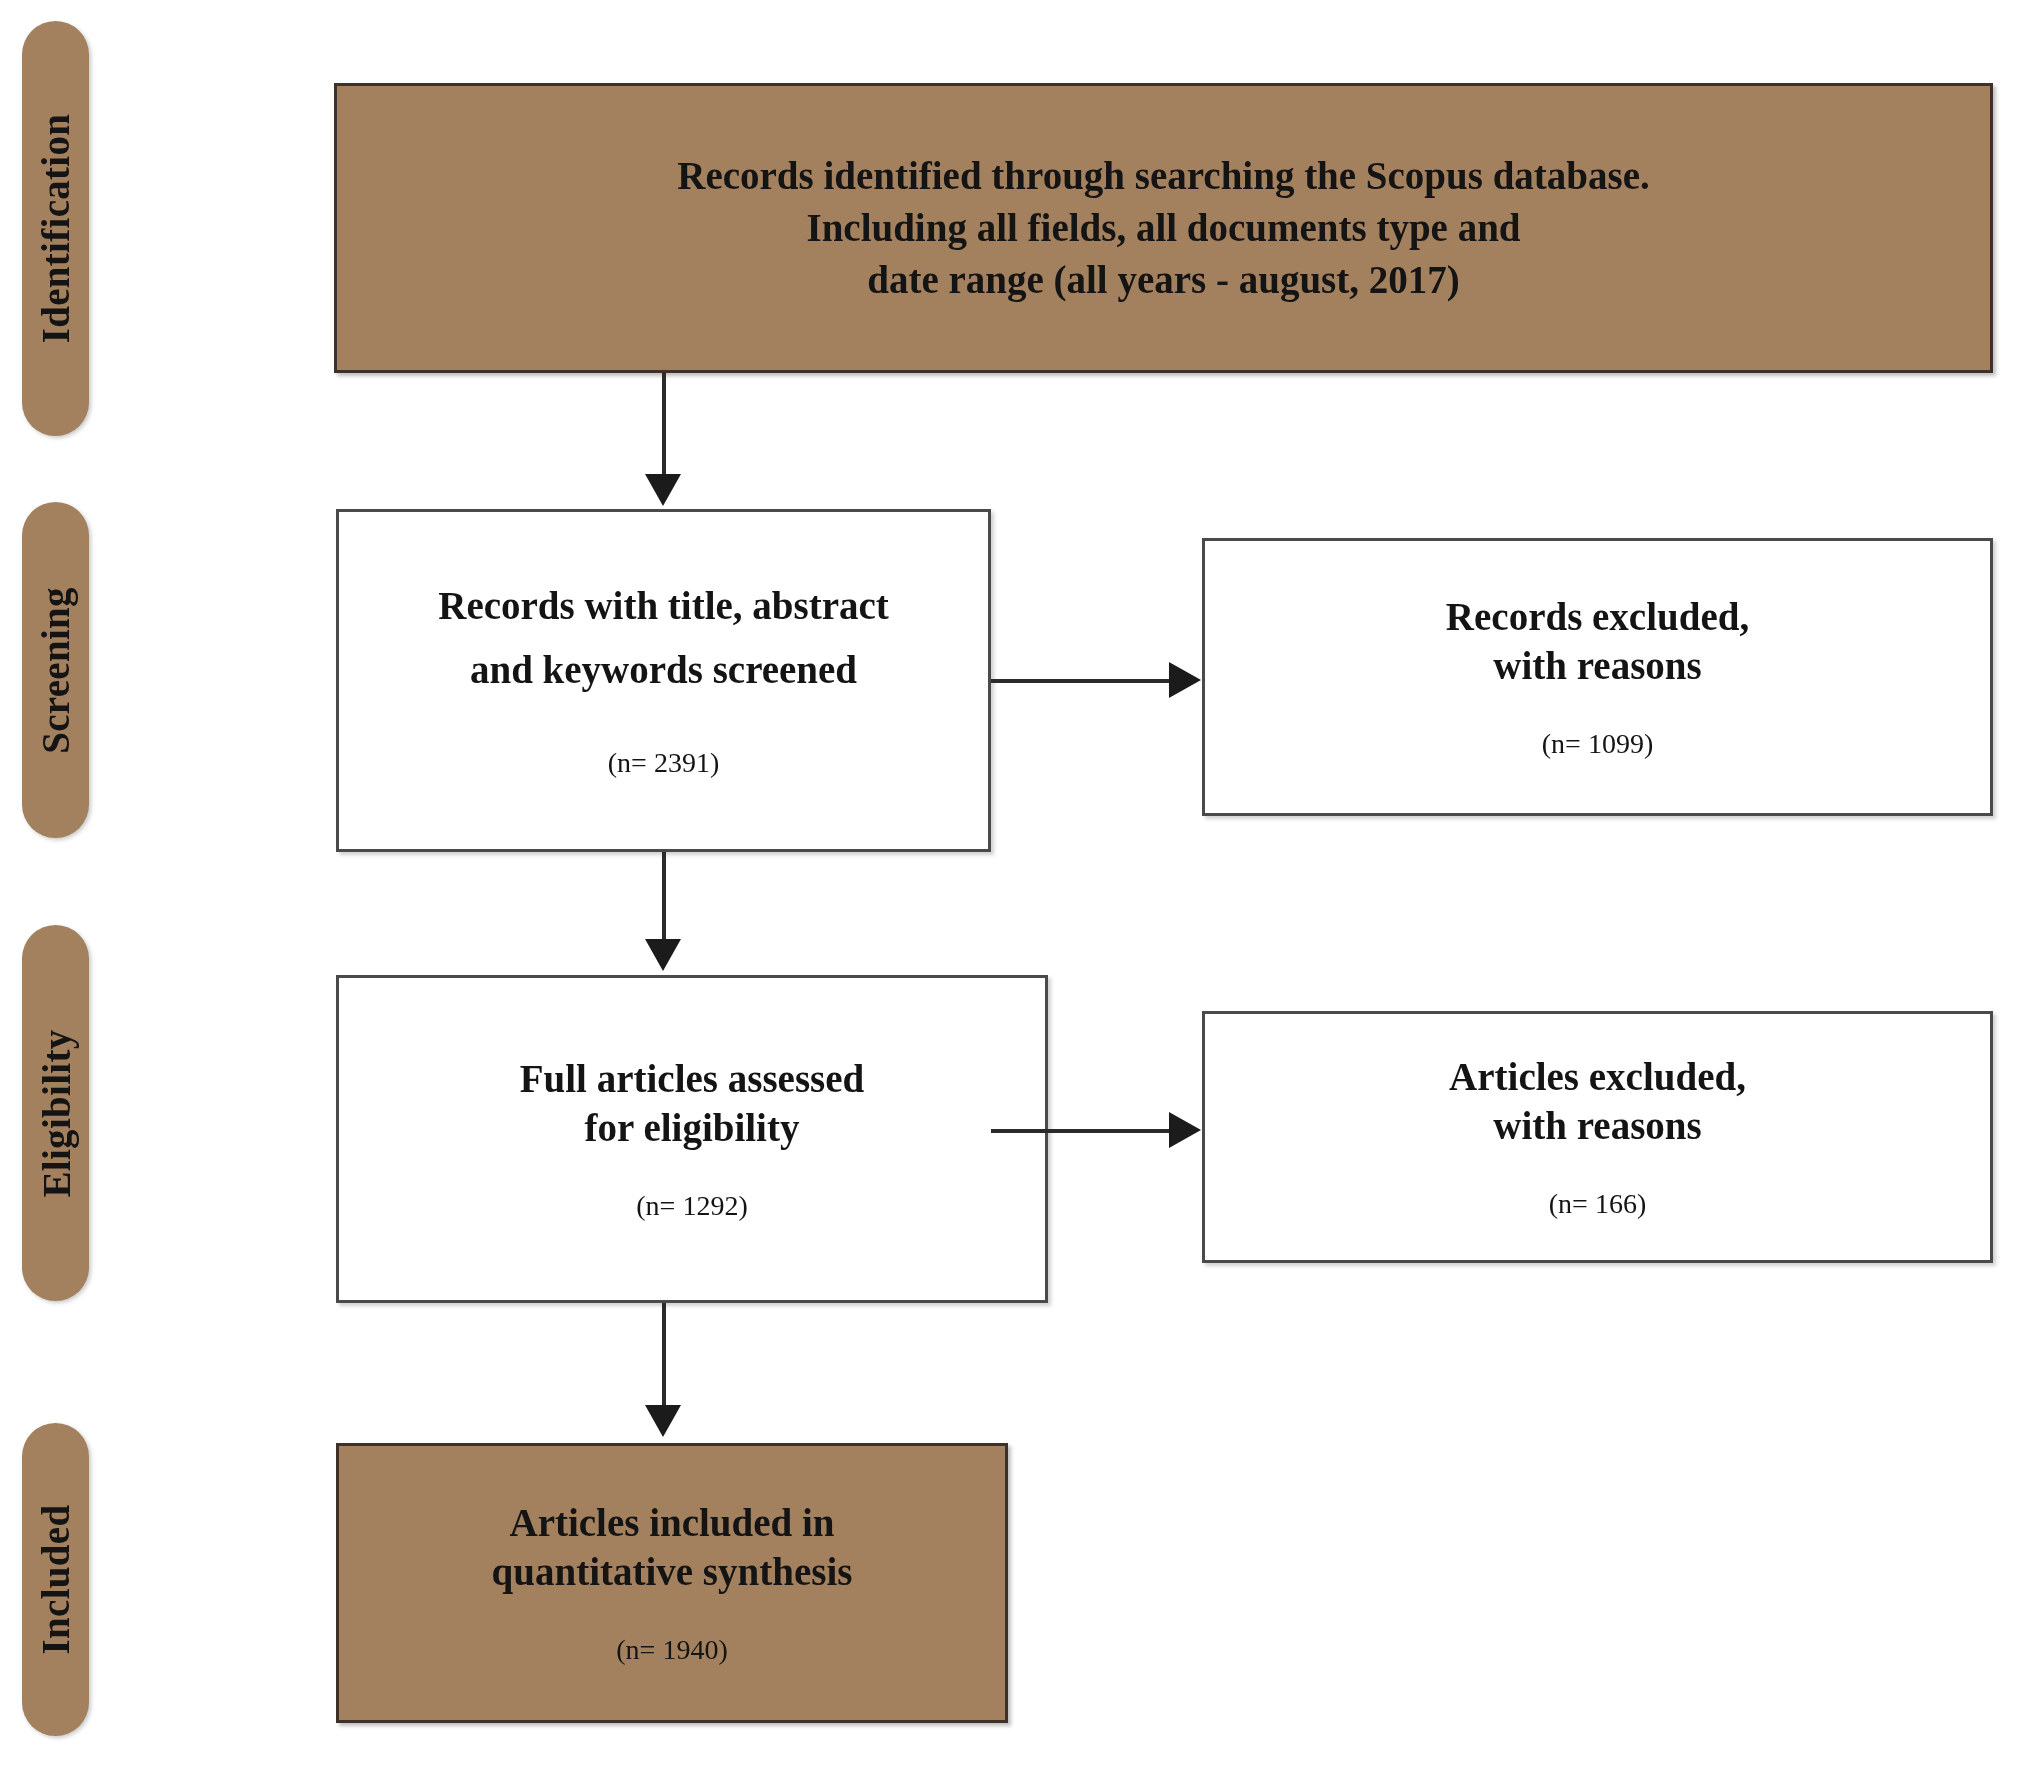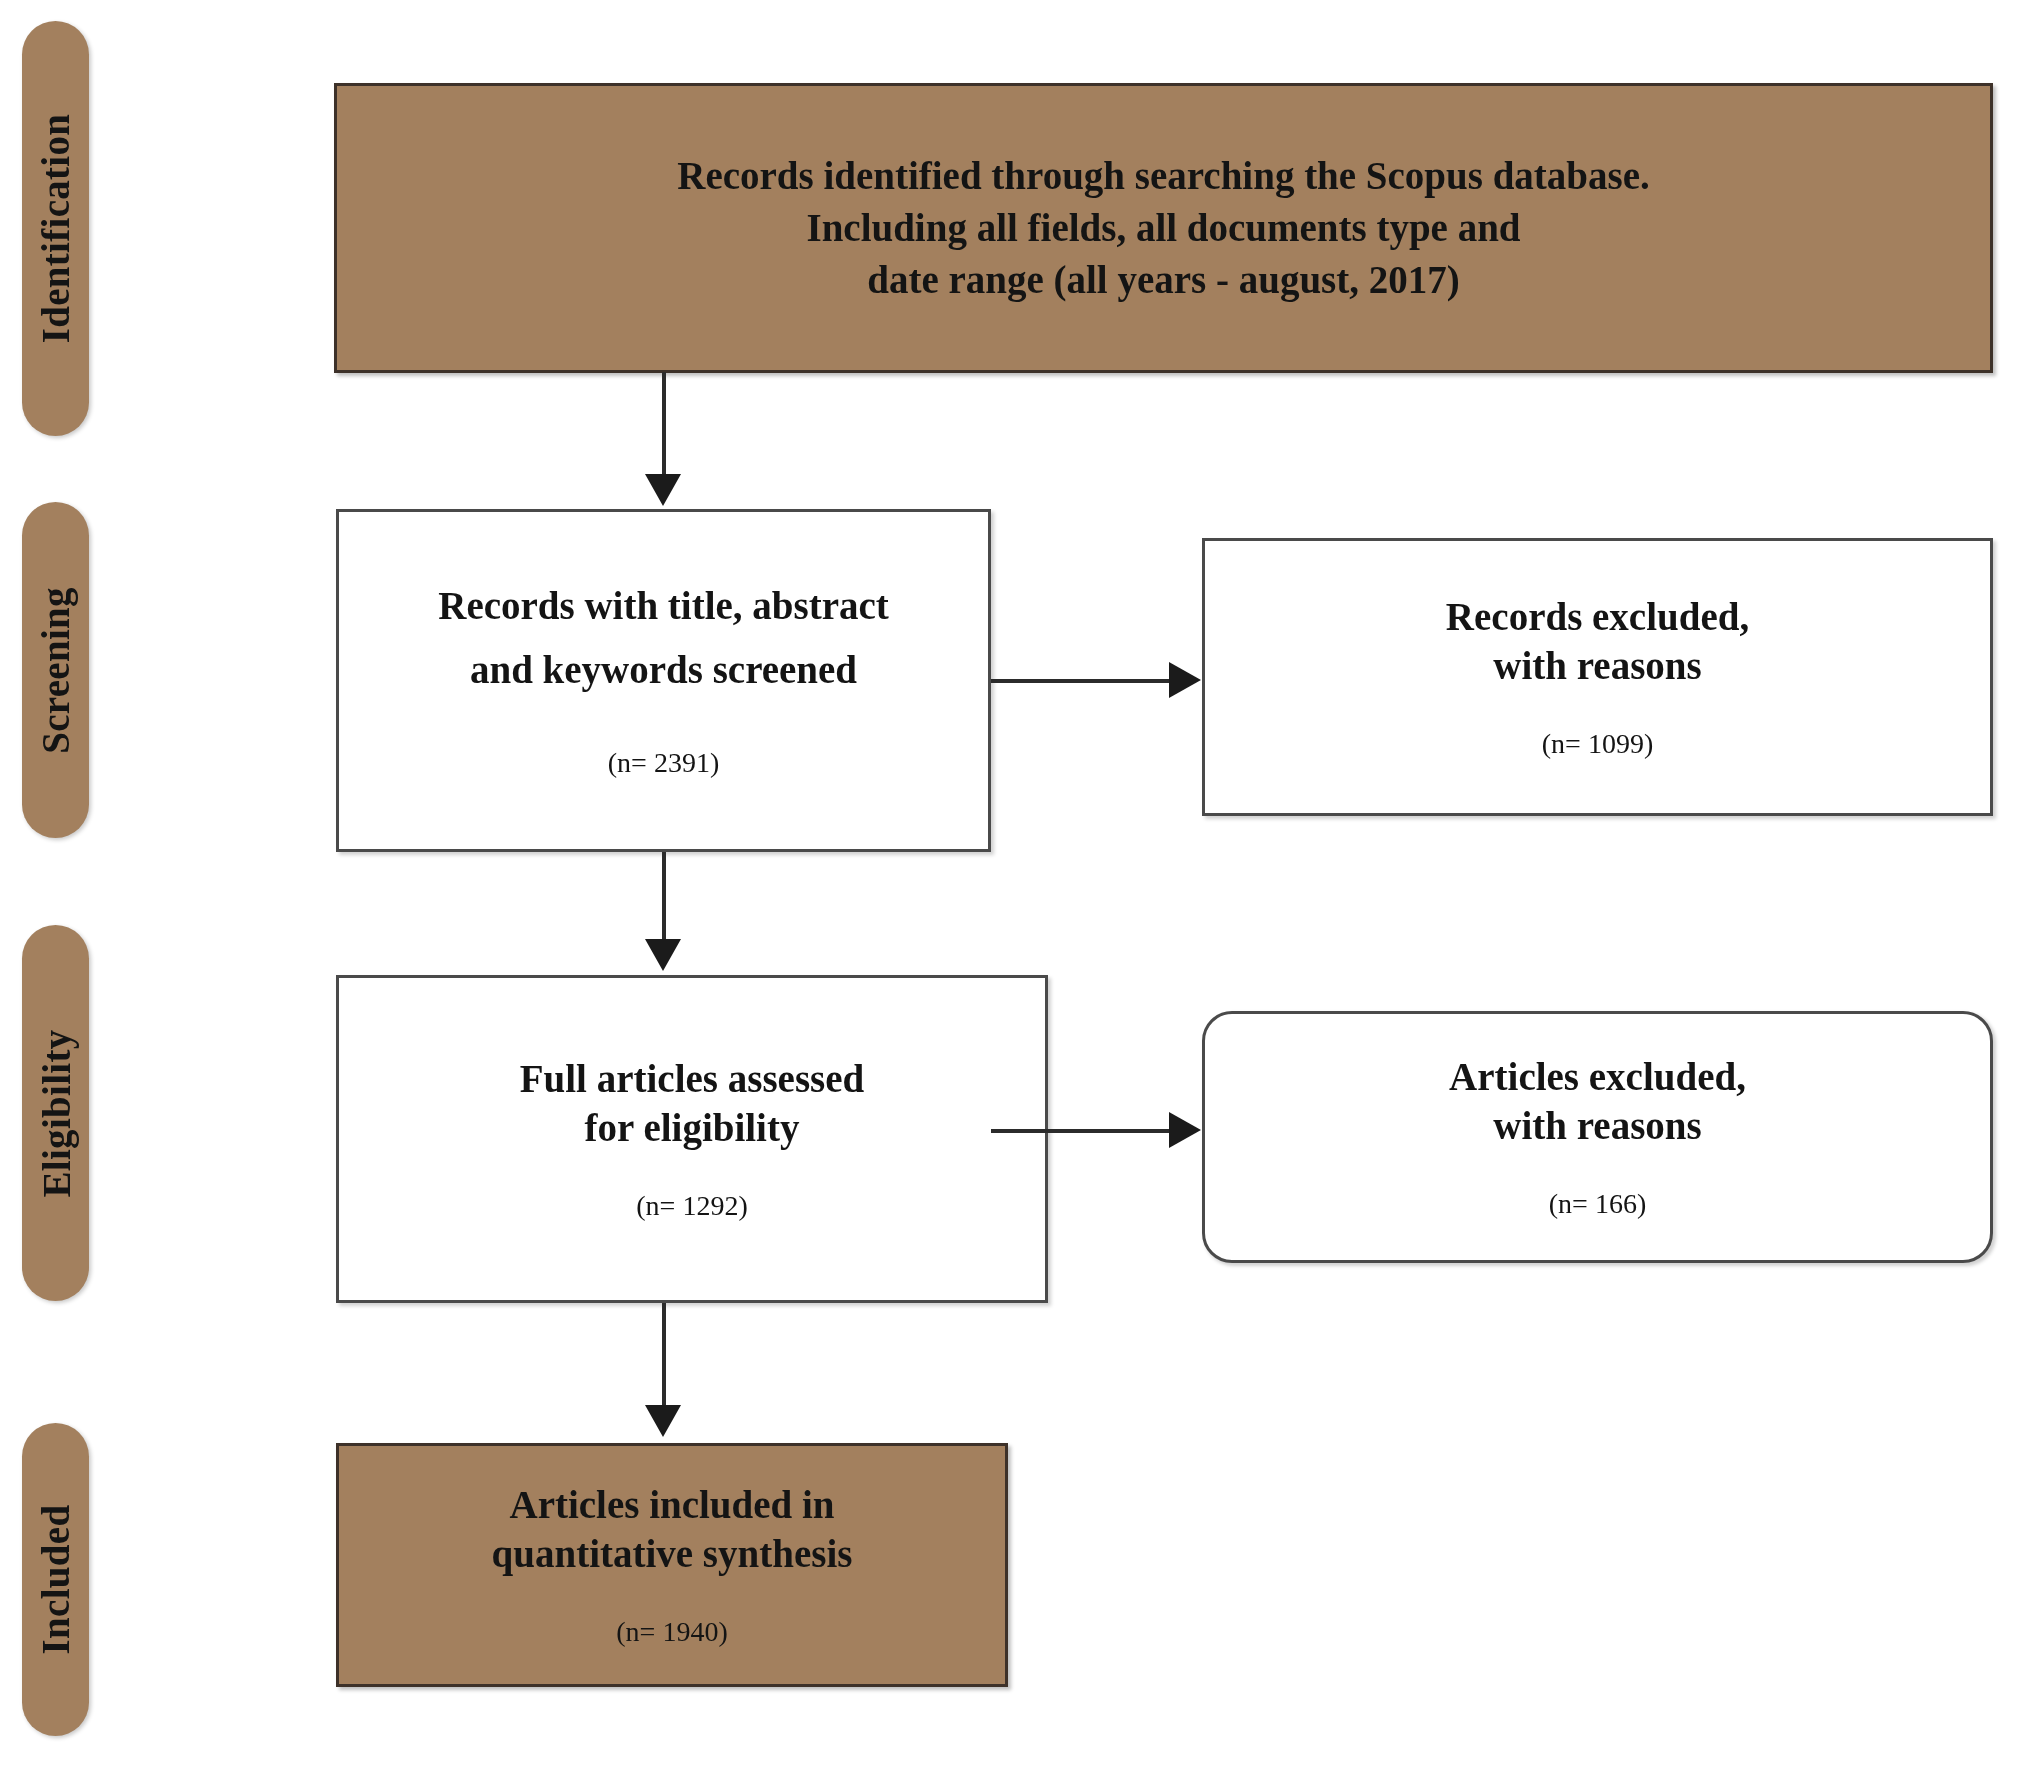--- a/index.html
+++ b/index.html
@@ -79,22 +79,22 @@
     line-height: 1.26;
     color: #141414;
     margin-top: 36px;
     white-space: nowrap;
   }
 
   #box-identified      { left: 334px;  top: 83px;  width: 1659px; height: 290px; }
   #box-screened        { left: 336px;  top: 509px;  width: 655px; height: 343px; gap: 15px; }
   #box-records-excluded{ left: 1202px; top: 538px;  width: 791px; height: 278px; }
   #box-eligibility     { left: 336px;  top: 975px; width: 712px; height: 328px; }
-  #box-articles-excluded{left: 1202px; top: 1011px; width: 791px; height: 252px; border-radius: 30px; }
-  #box-included        { left: 336px;  top: 1443px; width: 672px; height: 244px; }
+  #box-articles-excluded{left: 1202px; top: 1011px; width: 791px; height: 252px; }
+  #box-included        { left: 336px;  top: 1443px; width: 672px; height: 280px; }
 
   #box-identified .box-line { line-height: 1.34; }
 
   .vline {
     position: absolute;
     width: 3.7px;
     background: #2b2b2b;
   }
   .hline {
     position: absolute;

